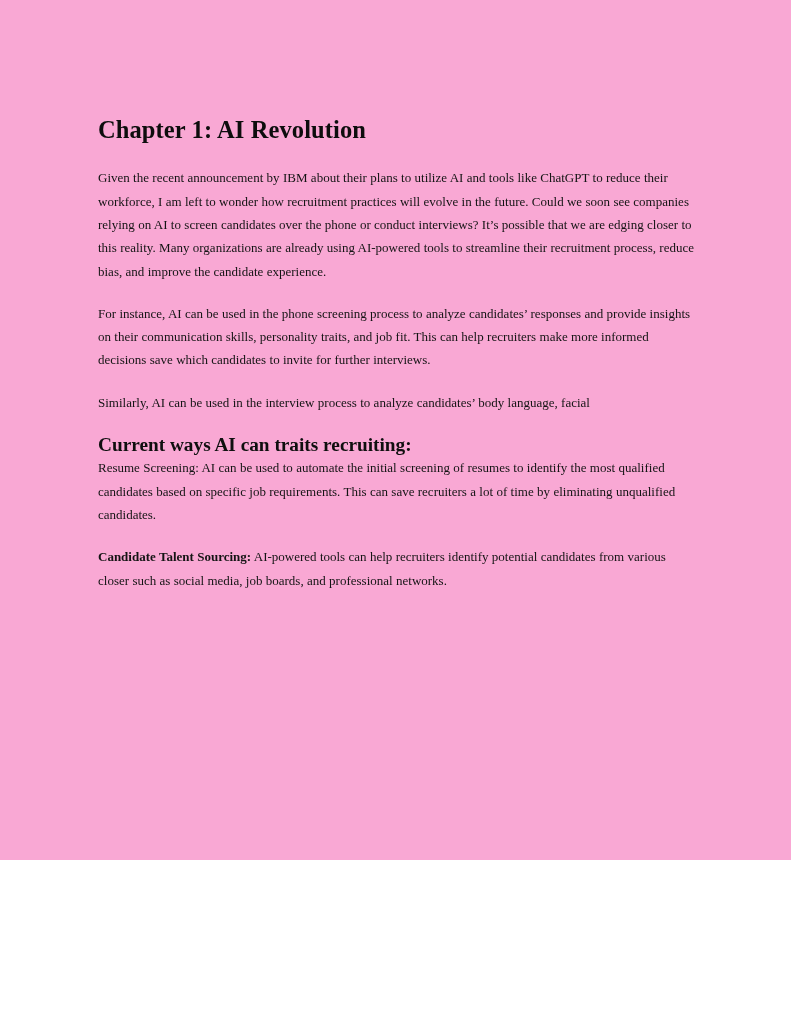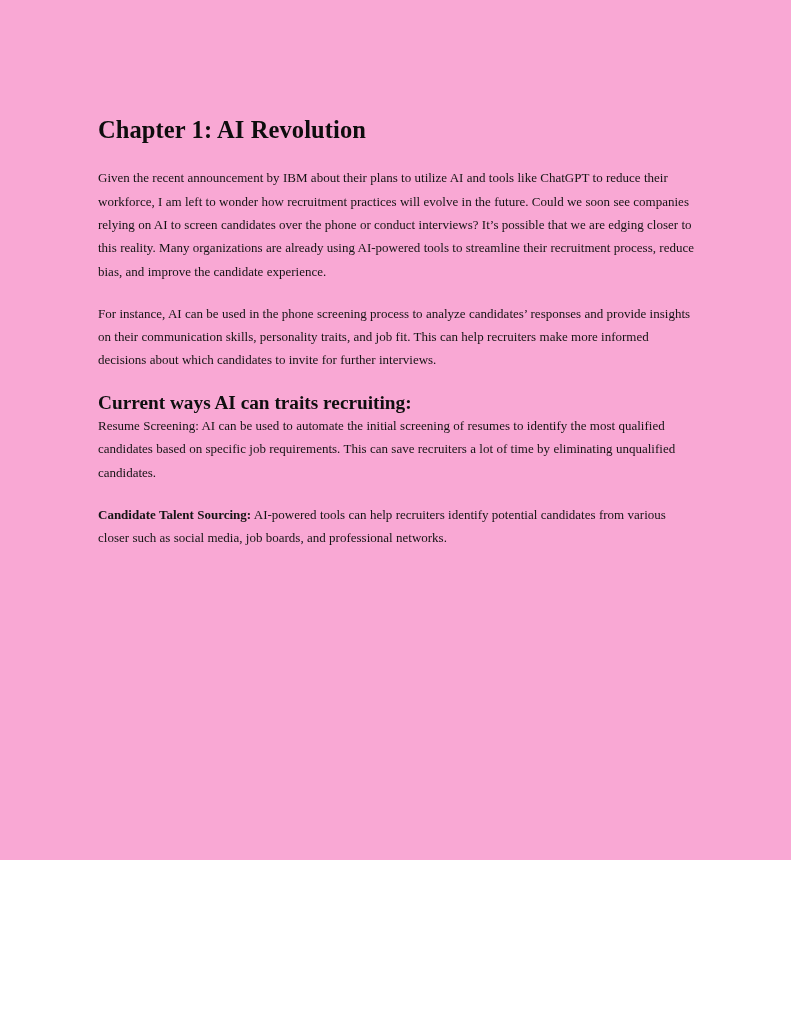--- a/index.html
+++ b/index.html
@@ -73,22 +73,23 @@
 </head>
 <body>
 
 <div class="page">
   <div class="content">
 
     <h1 class="doc-title">Chapter 1: AI Revolution</h1>
 
     <p class="para">Given the recent announcement by IBM about their plans to utilize AI and tools like ChatGPT to reduce their workforce, I am left to wonder how recruitment practices will evolve in the future. Could we soon see companies relying on AI to screen candidates over the phone or conduct interviews? It’s possible that we are edging closer to this reality. Many organizations are already using AI-powered tools to streamline their recruitment process, reduce bias, and improve the candidate experience.</p>
 
-    <p class="para">For instance, AI can be used in the phone screening process to analyze candidates’ responses and provide insights on their communication skills, personality traits, and job fit. This can help recruiters make more informed decisions about which candidates to invite for further interviews.</p>
+    <p class="para">For instance, AI can be used in the phone screening process to analyze candidates’ responses and provide insights on their communication skills, personality traits, and job fit. This can help recruiters make more informed decisions save which candidates to invite for further interviews.</p>
 
+    <p class="para tight">Similarly, AI can be used in the interview process to analyze candidates’ body language, facial</p>
 
 
 
     <p class="section-head block-gap">Current ways AI can traits recruiting:</p>
 
     <p class="para">Resume Screening: AI can be used to automate the initial screening of resumes to identify the most qualified candidates based on specific job requirements. This can save recruiters a lot of time by eliminating unqualified candidates.</p>
 
     <p class="para"><span class="lead-in">Candidate Talent Sourcing:</span><span> AI-powered tools can help recruiters identify potential candidates from various closer such as social media, job boards, and professional networks.</span></p>
 
   </div>

